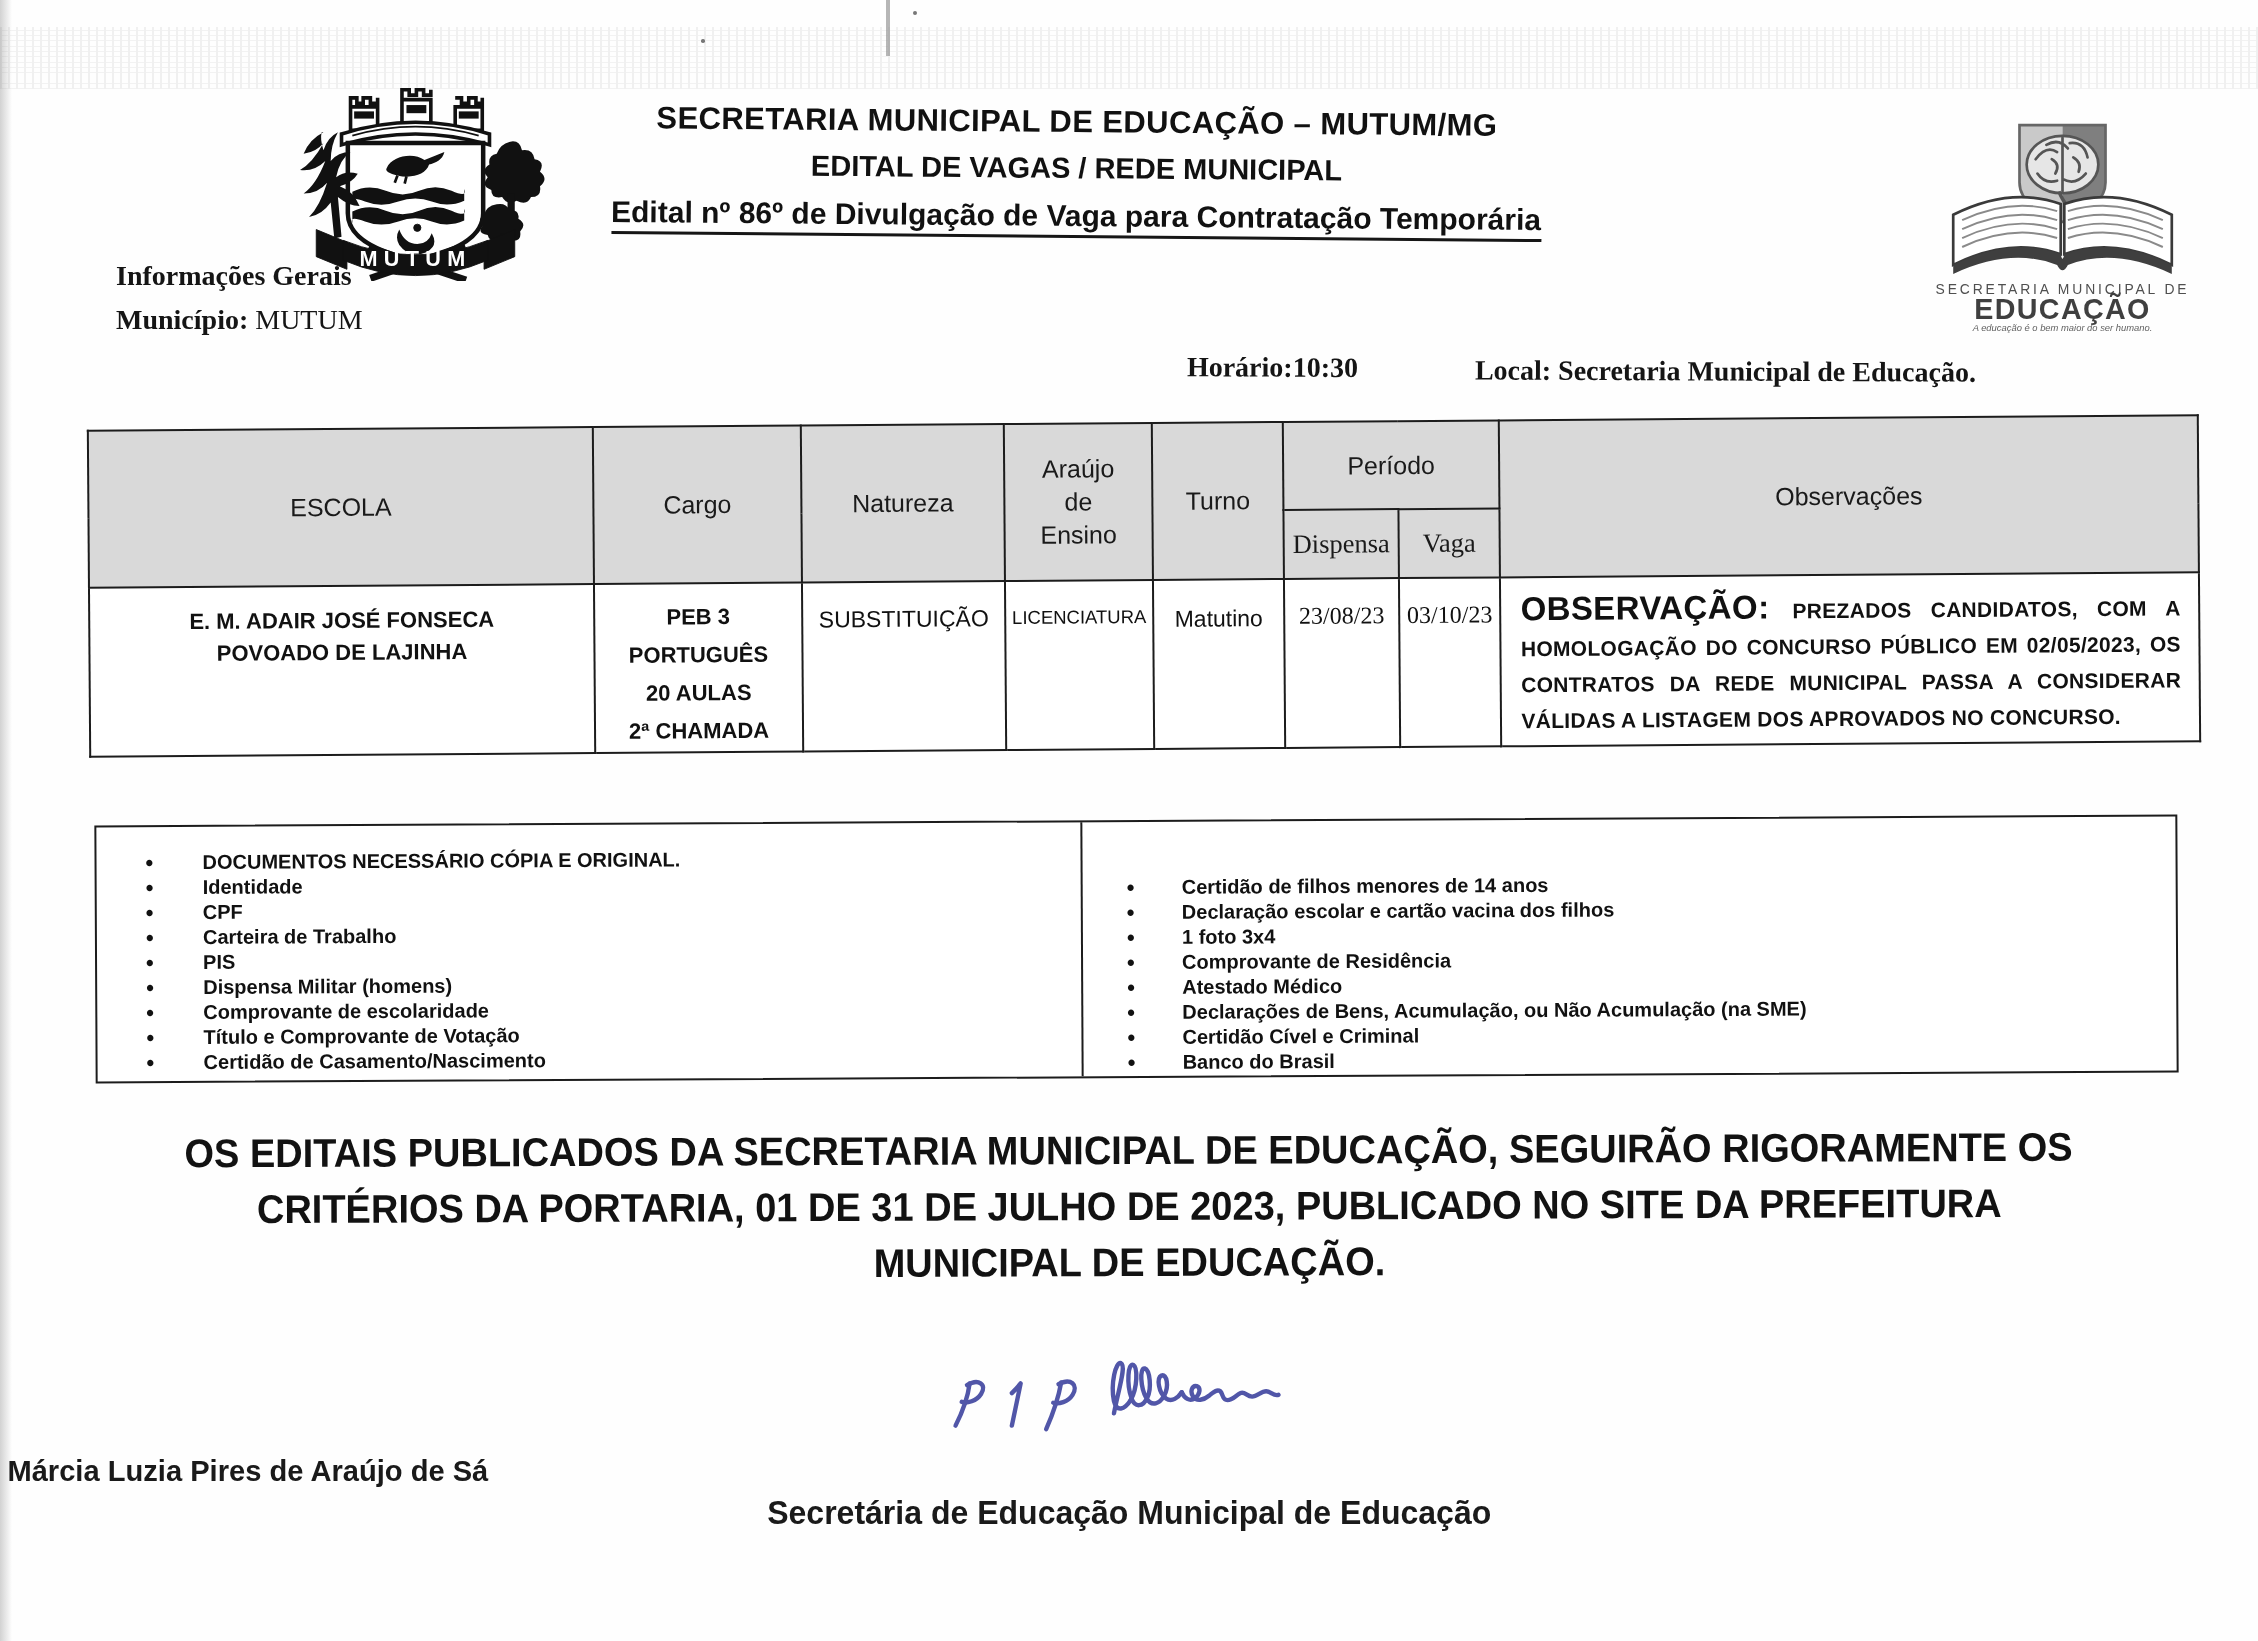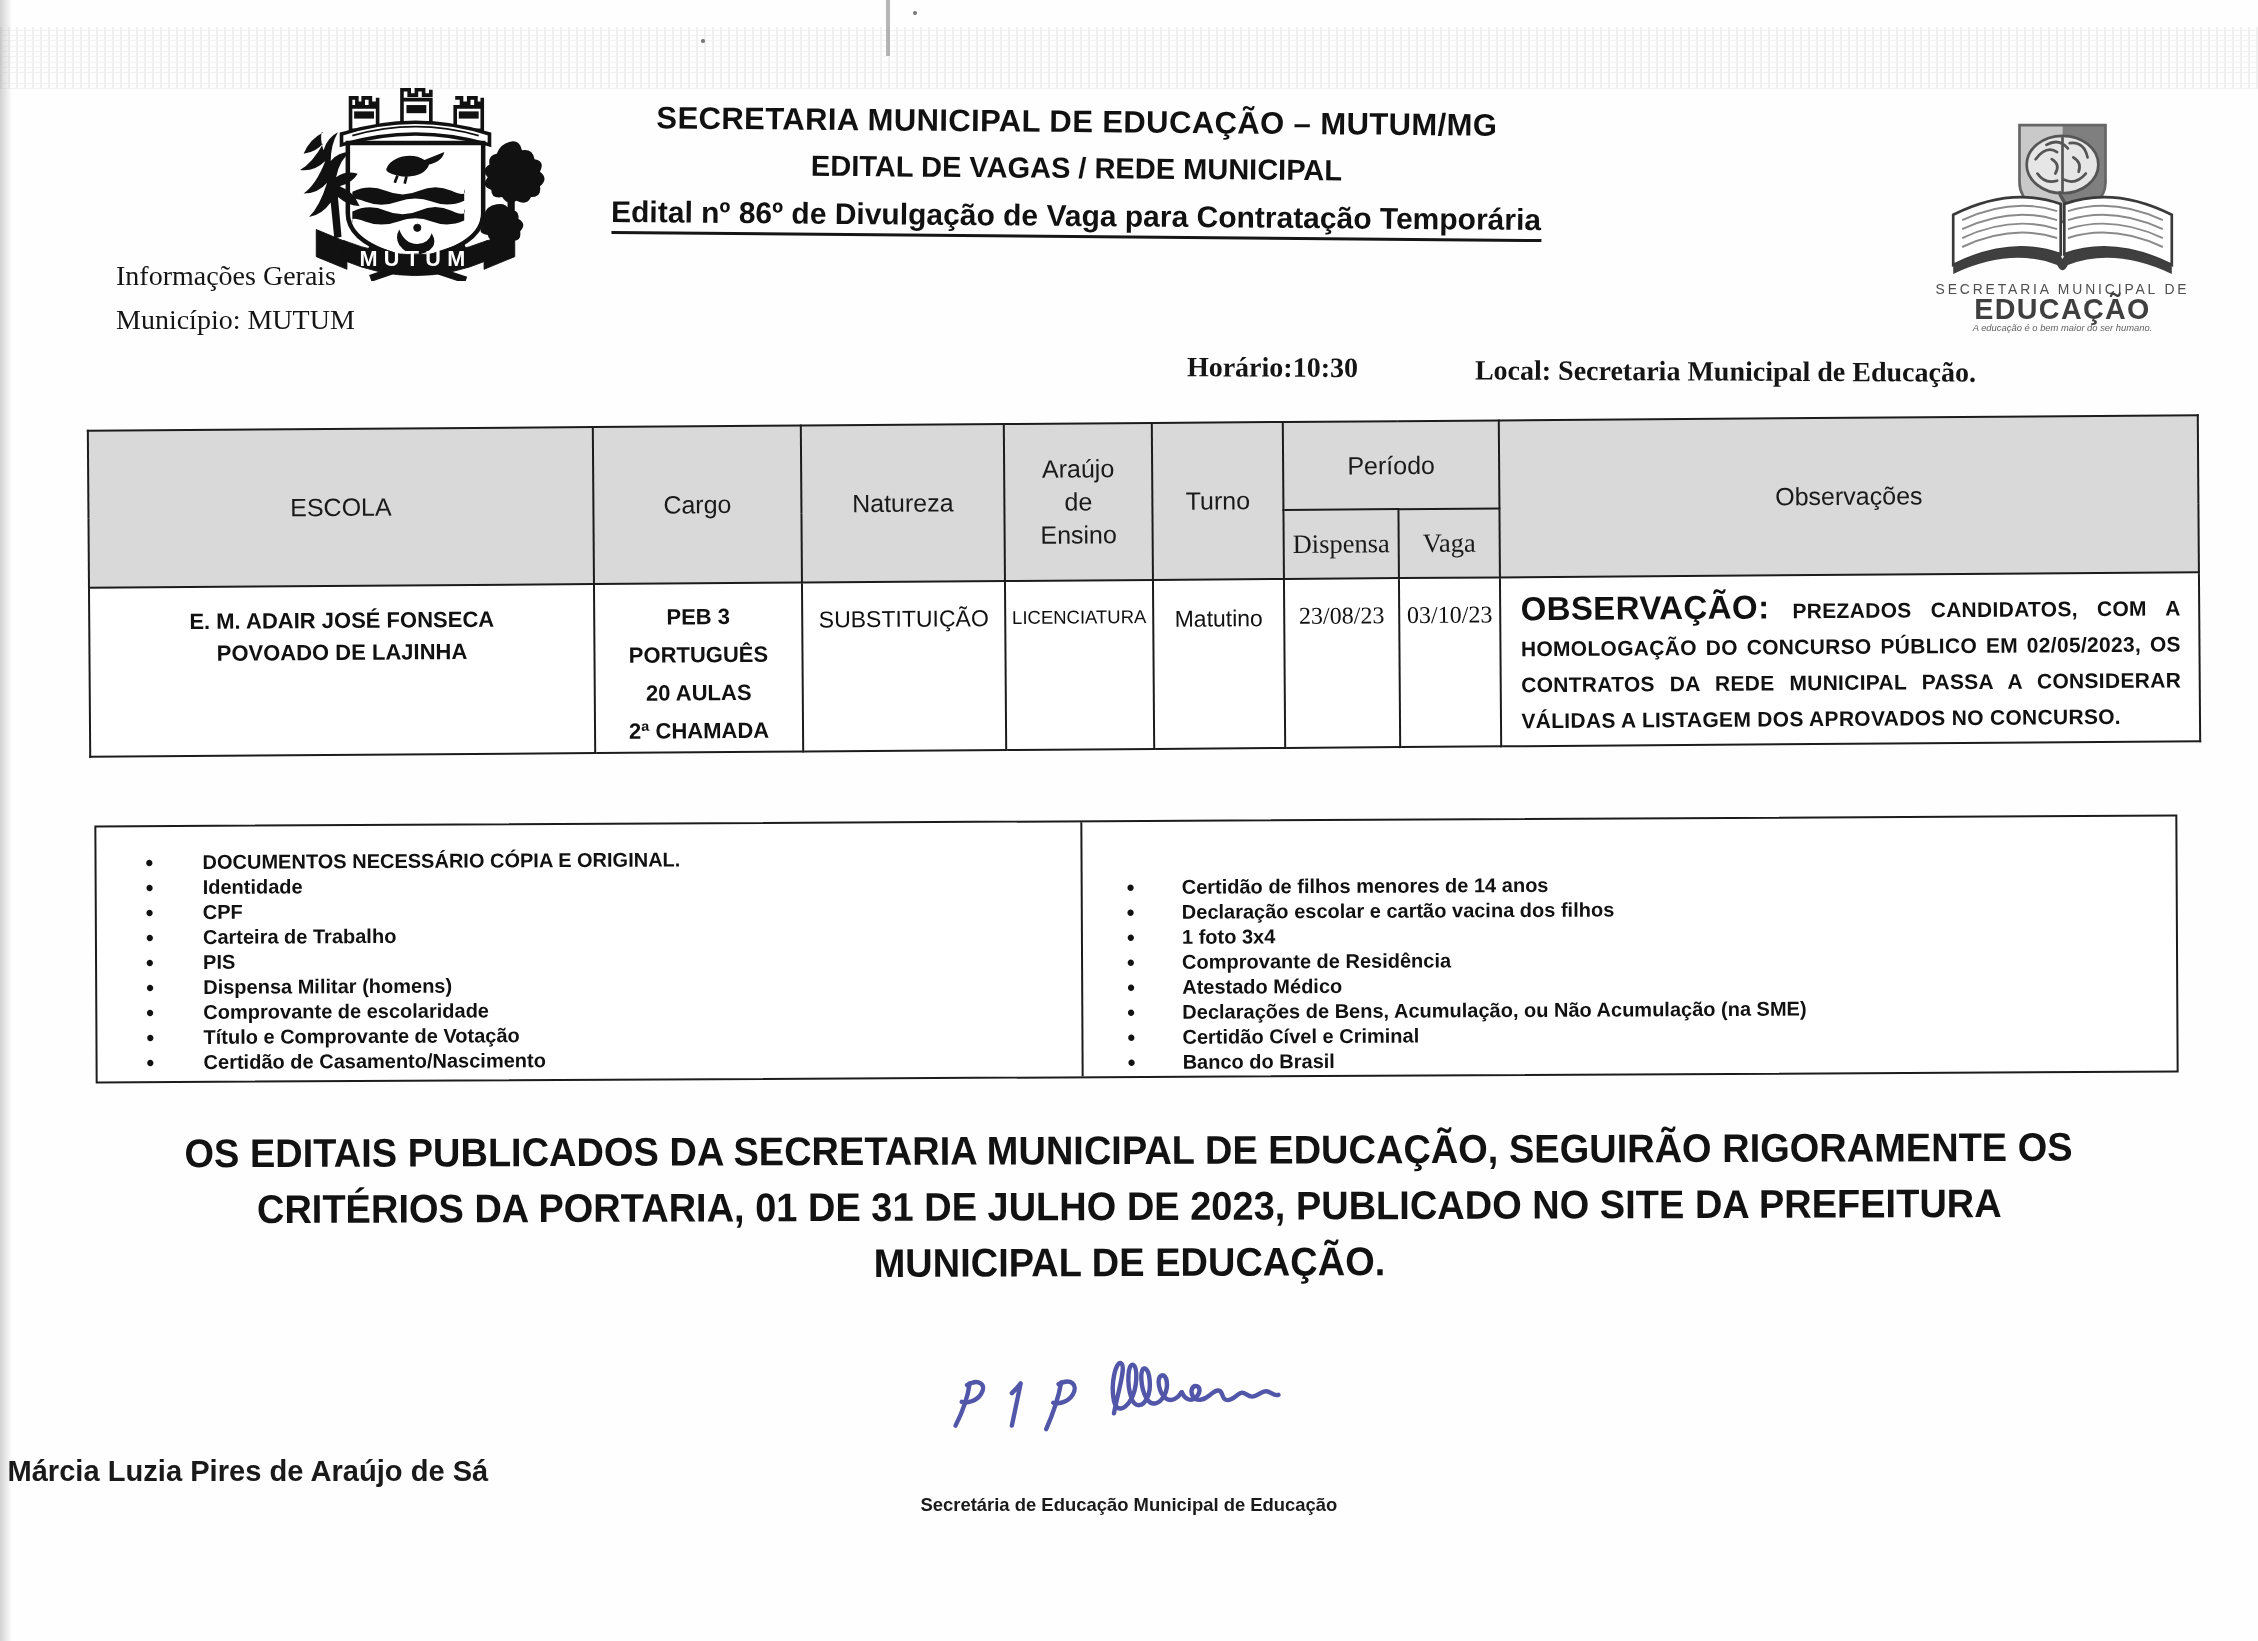--- a/index.html
+++ b/index.html
@@ -23,21 +23,21 @@
     transform:rotate(.5deg);font-weight:bold;}
   .header-titles .t1{font-size:31px;letter-spacing:0.4px;}
   .header-titles .t2{font-size:29px;margin-top:12.4px;}
   .header-titles .t3{font-size:30px;margin-top:13.2px;display:inline-block;
     border-bottom:3.5px solid #161616;padding-bottom:2.6px;}
   .logo-right{position:absolute;left:1928px;top:118px;width:269px;height:207px;}
 
   
   .info{position:absolute;left:116px;top:254px;font-family:"Liberation Serif",serif;
     font-size:28px;line-height:44px;color:#151515;}
-  .info b{font-weight:normal;margin-top:36px;}
+  .info b{font-weight:bold;margin-top:36px;}
   .meet-line{position:absolute;top:351px;left:0;width:2258px;font-family:"Liberation Serif",serif;
     font-size:28px;font-weight:bold;color:#151515;transform:rotate(.25deg);}
   .meet-line .horario{position:absolute;left:1187px;top:0;}
   .meet-line .local{position:absolute;left:1475px;top:1.8px;}
 
   
   .vacancy-table-wrap{position:absolute;left:88px;top:422px;width:2110px;transform:rotate(-.42deg);transform-origin:50% 50%;}
   table.vt{border-collapse:collapse;table-layout:fixed;width:2109px;background:#fff;}
   table.vt td{border:2.6px solid #1c1c1c;padding:0;}
   table.vt tr.h1 td,table.vt tr.h2 td{background:#d9d9d9;text-align:center;
@@ -74,21 +74,21 @@
   .notice{position:absolute;left:0;top:1122px;width:2258px;text-align:center;
     transform:rotate(-.2deg);color:#121212;}
   .notice div{font-weight:bold;font-size:40px;line-height:56px;}
   .notice span{display:inline-block;transform:scaleX(.95);}
 
   
   .sig-ink{position:absolute;left:913px;top:1357px;width:379px;height:110px;}
   .sig-name{position:absolute;left:0;top:1454px;width:2258px;text-align:left;
     font-weight:bold;font-size:30px;color:#1a1a1a;}
   .sig-role{position:absolute;left:0;top:1494px;width:2258px;text-align:center;
-    font-weight:bold;font-size:19px;color:#1a1a1a;}
+    font-weight:bold;font-size:33px;color:#1a1a1a;}
 </style>
 </head>
 <body>
 
 <div class="page">
 
   <div class="scan-left-edge"></div>
   <div class="scan-noise-top"></div>
   <div class="scan-crease"></div>
   <div class="speck" style="left:913px;top:10.6px;width:4.4px;height:4.4px;"></div>

